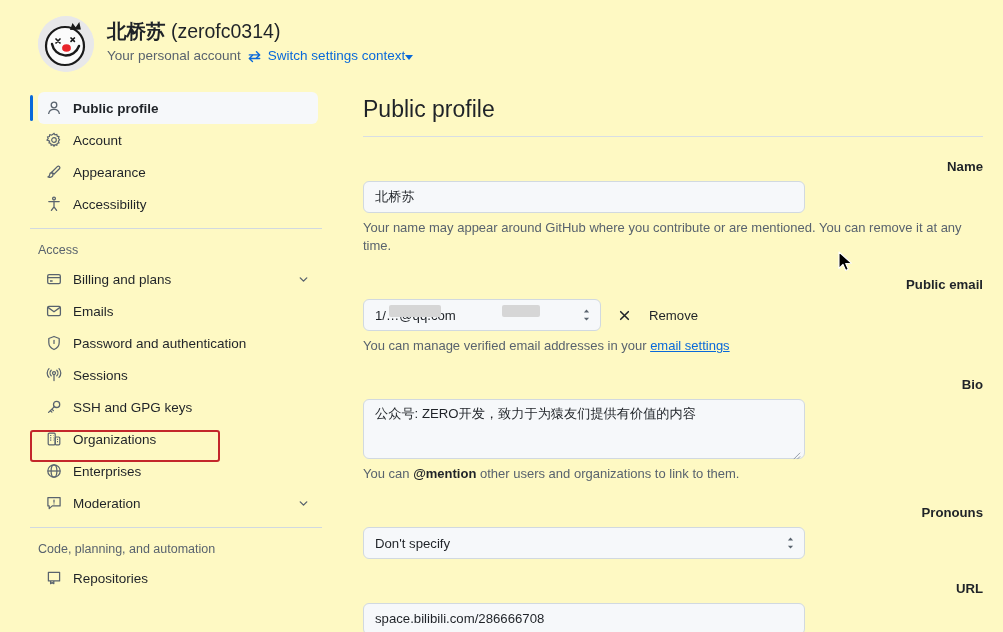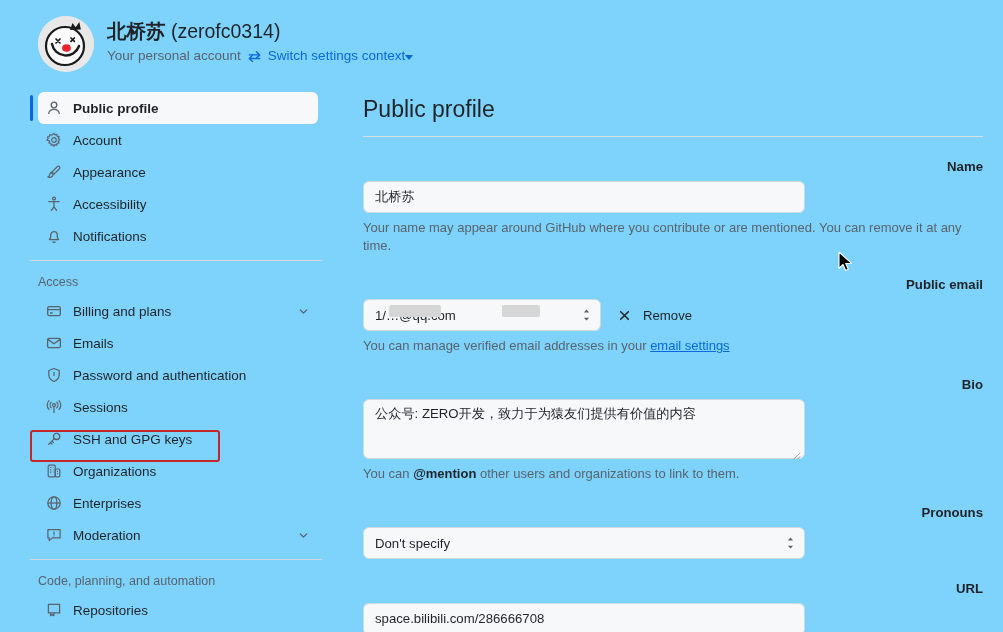--- a/index.html
+++ b/index.html
@@ -4,21 +4,21 @@
 <style>
   * { box-sizing: border-box; }
   html, body {
     margin: 0; padding: 0;
     width: 1003px; height: 632px;
     background: #ffffff;
     font-family: "Liberation Sans", "DejaVu Sans", sans-serif;
     color: #1f2328;
     overflow: hidden;
   }
-  #page { position: relative; width: 1003px; height: 632px; background:#7dd3fc; }
+  #page { position: relative; width: 1003px; height: 632px; background:#fef9c3; }
 
   
   .acct-header {
     position: absolute; left: 38px; top: 16px;
     display: flex; align-items: flex-start; gap: 13px;
   }
   .avatar {
     width: 56px; height: 56px; border-radius: 50%;
     background: #e9e9ea; position: relative; flex: 0 0 auto;
     overflow: hidden;
@@ -103,21 +103,21 @@
     display:flex; align-items:center; overflow:hidden; white-space:nowrap;
   }
   .select-arrows {
     position:absolute; right:9px; top:50%; transform:translateY(-50%);
     display:flex; flex-direction:column; gap:2px; color:#59636e;
   }
   .redact {
     position:absolute; background:#d6d6d6; border-radius:2px; top:5px; height:12px;
   }
   .remove-btn {
-    display:flex; align-items:center; gap:12px;
+    display:flex; align-items:center; gap:18px;
     font-size:13.2px; color:#1f2328; cursor:pointer;
   }
   .x-icon { color:#1f2328; display:inline-flex; }
 
   .bio-area {
     width:442px; height:60px;
     background:#f6f8fa; border:1px solid #d1d9e0; border-radius:6px;
     padding: 4px 11px; font-size:13.2px; color:#1f2328; position:relative;
     line-height:20px;
   }
@@ -214,29 +214,20 @@
       <div class="nav-item">
         <span class="ico">
           <svg width="16" height="16" viewBox="0 0 16 16" fill="none" stroke="currentColor" stroke-width="1.3" stroke-linecap="round">
             <circle cx="8" cy="2.6" r="1.4"></circle>
             <path d="M2.8 5.6h10.4M8 5.6v5.2M8 10.8l-2.6 3.6M8 10.8l2.6 3.6"></path>
           </svg>
         </span>
         <span class="lbl">Accessibility</span>
       </div>
 
-      <div class="nav-item">
-        <span class="ico">
-          <svg width="16" height="16" viewBox="0 0 16 16" fill="none" stroke="currentColor" stroke-width="1.3" stroke-linejoin="round">
-            <path d="M3.4 11.6c.9-.9 1.3-1.9 1.3-3.2V7c0-1.9 1.5-3.4 3.3-3.4S11.3 5.1 11.3 7v1.4c0 1.3.4 2.3 1.3 3.2z"></path>
-            <path d="M6.6 13.4a1.5 1.5 0 0 0 2.8 0"></path>
-          </svg>
-        </span>
-        <span class="lbl">Notifications</span>
-      </div>
     </div>
 
     <div class="nav-divider"></div>
 
     <div class="nav-section-title">Access</div>
 
     <div class="nav-group">
 
       <div class="nav-item">
         <span class="ico">

